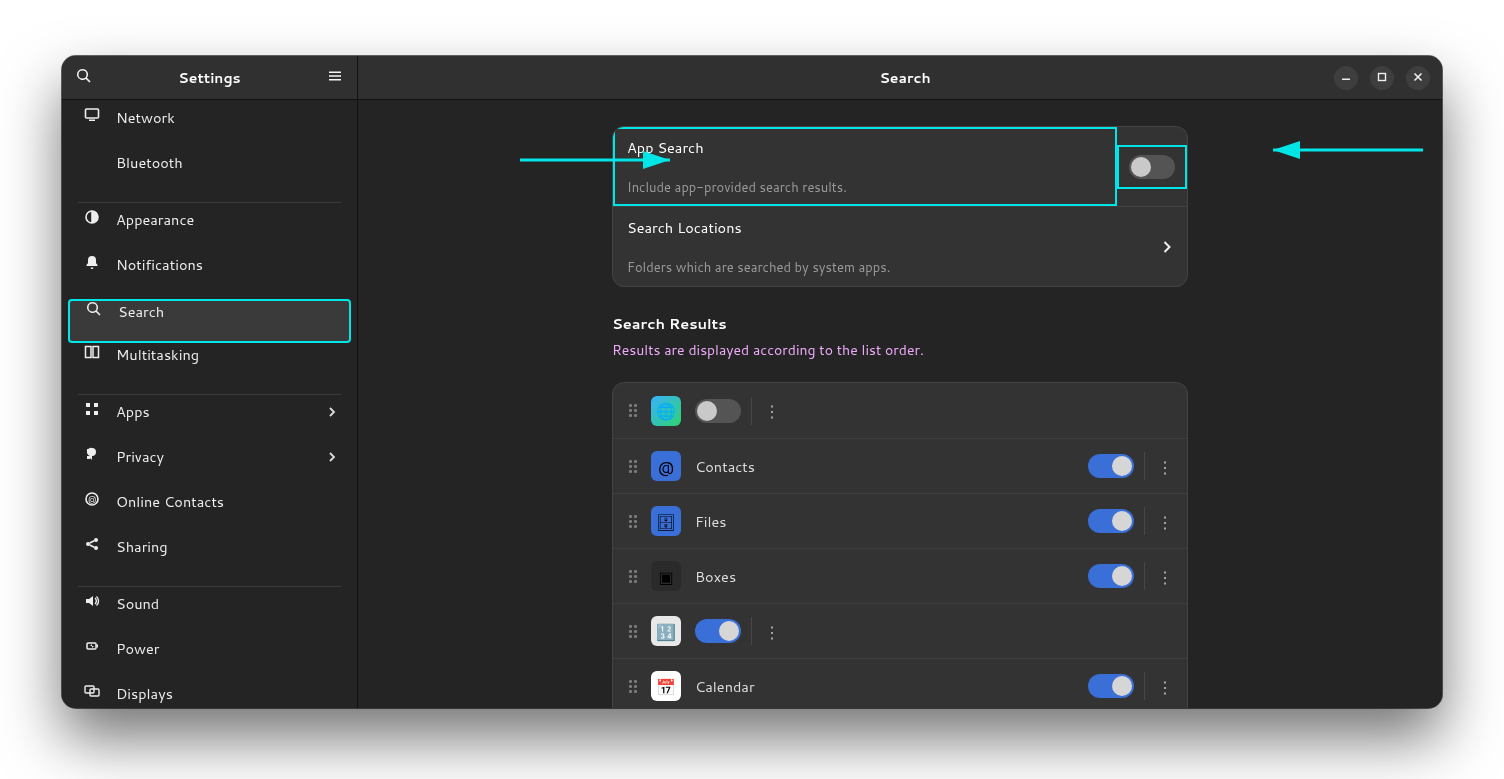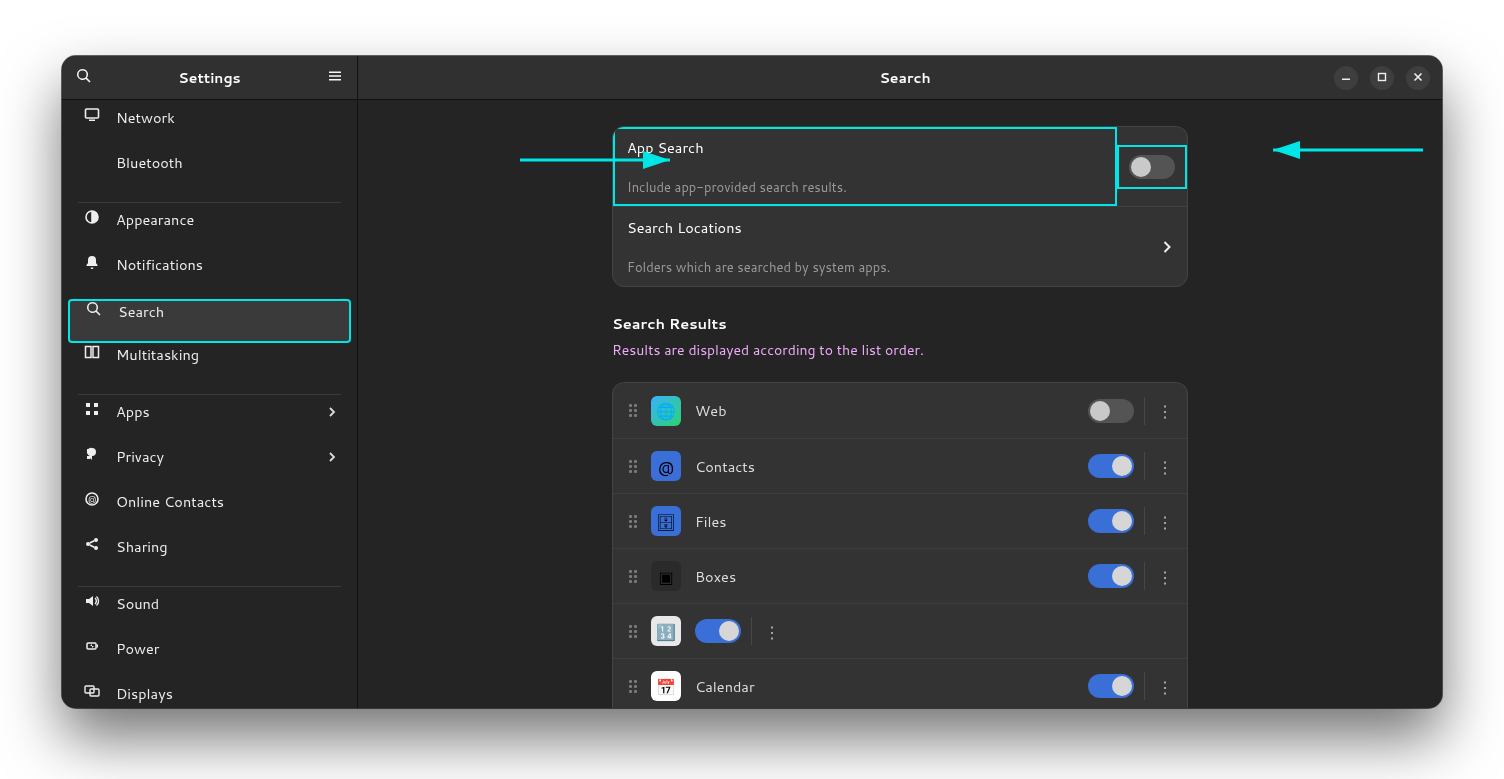--- a/index.html
+++ b/index.html
@@ -341,21 +341,20 @@
                   <div>
                     <span></span>
                     <span></span>
                   </div>
                   <div>
                     <span></span>
                     <span></span>
                   </div>
                 </div>
                 <div class="app-icon" style="background: linear-gradient(135deg, rgb(58, 176, 255), rgb(45, 211, 111));">🌐</div>
-                <div class="app-name">Web</div>
                 <div class="switch off">
                   <div class="knob"></div>
                 </div>
                 <div class="sep-v"></div>
                 <div class="kebab">⋮</div>
               </div>
               <div class="res-row">
                 <div class="drag">
                   <div>
                     <span></span>

